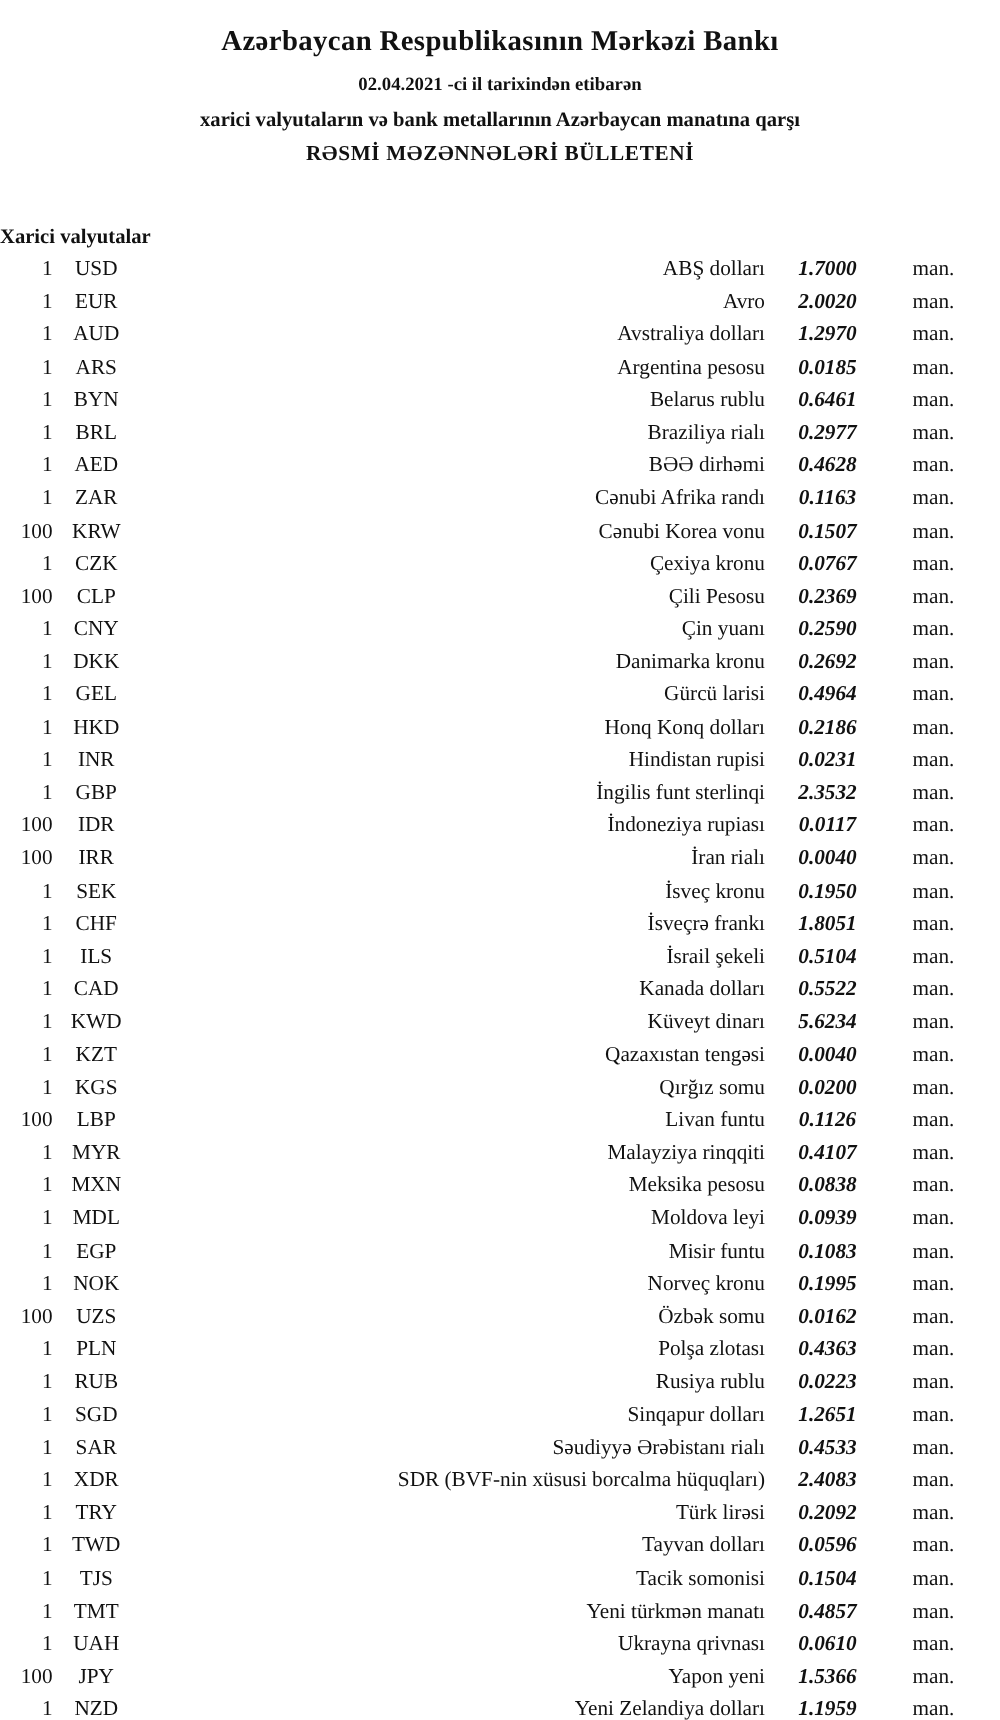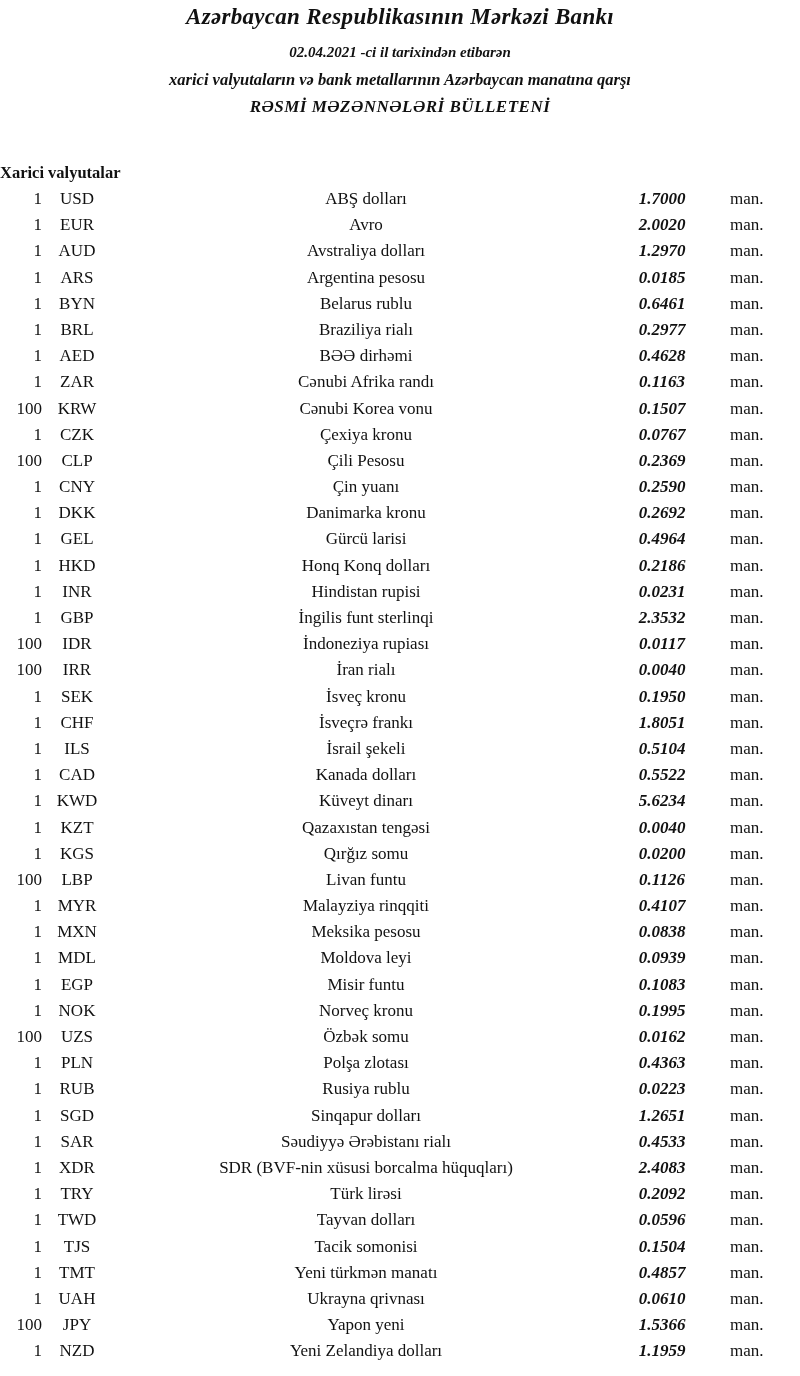--- a/index.html
+++ b/index.html
@@ -10,23 +10,22 @@
     color: #111111;
   }
   .page {
     position: relative;
     width: 800px;
     height: 1376px;
     background: #ffffff;
     overflow: hidden;
   }
   .header {
-    padding-top: 4px;
+    padding-top: 20px;
     text-align: center;
-    font-style: italic;
   }
   .bank-name {
     font-size: 23px;
     font-weight: bold;
     letter-spacing: 0.3px;
     margin-bottom: 14px;
   }
   .date-line {
     font-size: 15px;
     font-weight: bold;
@@ -59,21 +58,21 @@
     height: 26.2px;
     font-size: 17px;
   }
   .cell-qty {
     text-align: right;
   }
   .cell-code {
     text-align: center;
   }
   .cell-name {
-    text-align: center;
+    text-align: right;
     padding-left: 8px;
     white-space: nowrap;
     overflow: hidden;
   }
   .cell-rate {
     text-align: center;
     font-weight: bold;
     font-style: italic;
   }
   .cell-unit {

